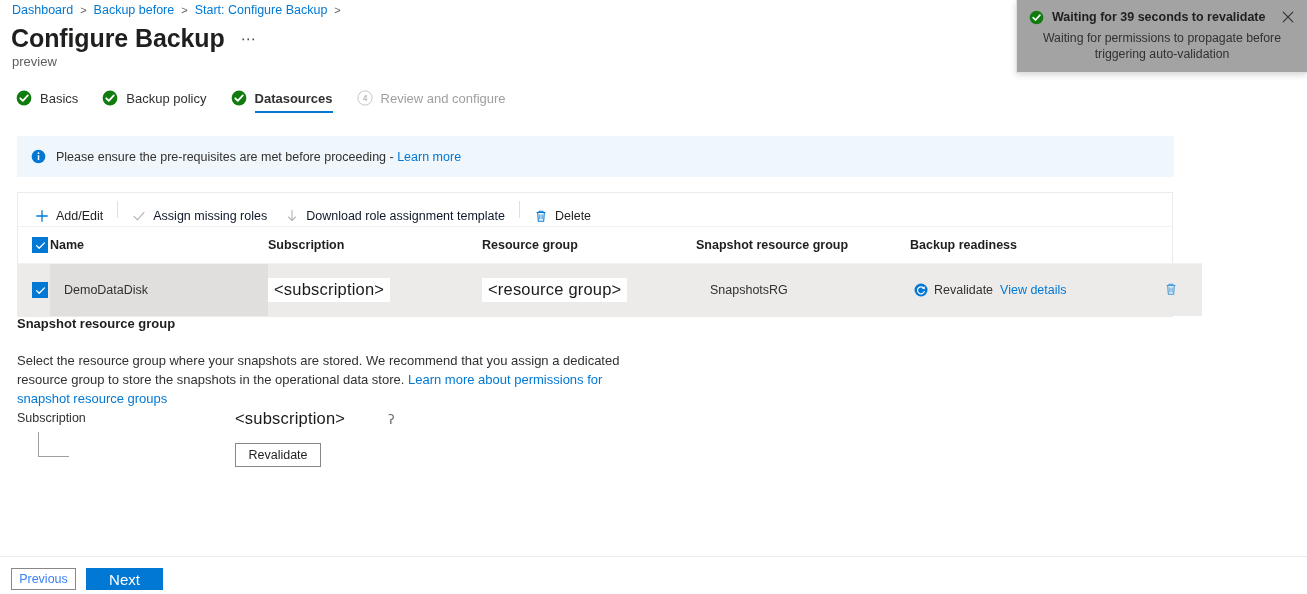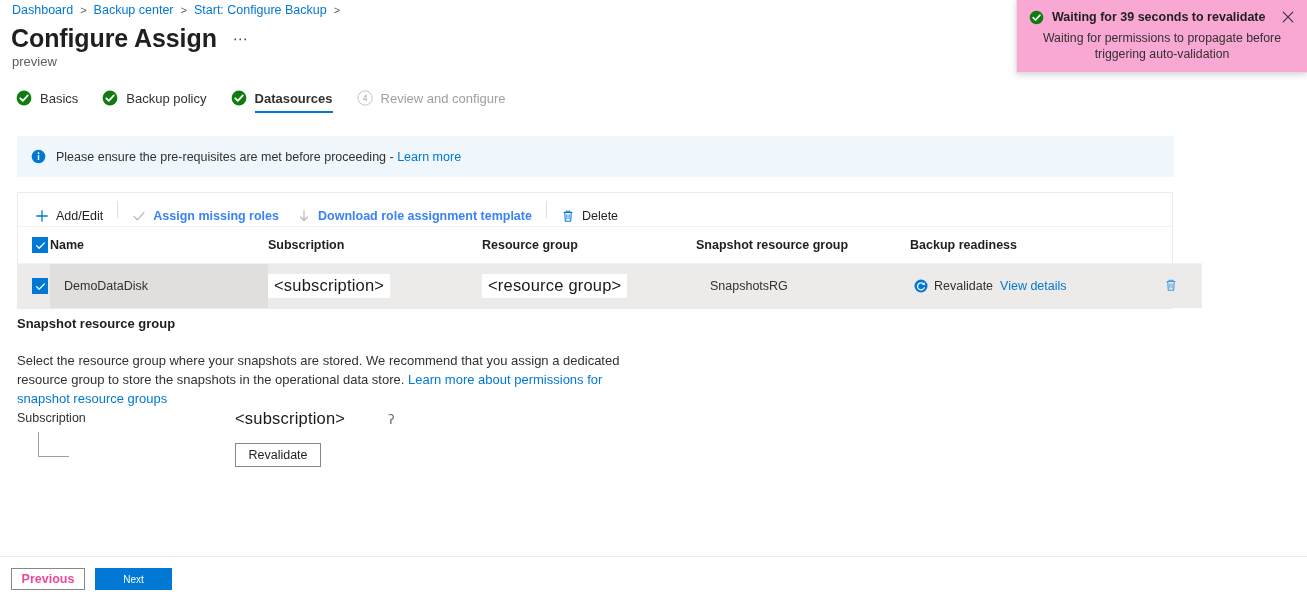--- a/index.html
+++ b/index.html
@@ -72,21 +72,21 @@
     color: #605e5c;
   }
 
   
   .toast {
     position: absolute;
     top: 0px;
     left: 1016px;
     width: 291px;
     min-height: 68px;
-    background: #f9a8d4;
+    background: #a3a3a3;
     border: 1px solid #e1dfdd;
     border-top: none;
     border-right: none;
     box-shadow: 0 2px 6px rgba(0,0,0,0.16);
     box-sizing: border-box;
     padding: 9px 12px 10px 12px;
   }
   .toast-head {
     display: flex;
     align-items: flex-start;
@@ -216,23 +216,22 @@
     align-items: center;
     height: 26px;
     padding: 0 9px;
     font-size: 12.5px;
     color: #201f1e;
     cursor: pointer;
     white-space: nowrap;
     margin-top: 12px;
   }
   .tb-btn.dis {
-    color: #3b82f6;
+    color: #0f172a;
     cursor: default;
-    font-weight: bold;
   }
   .tb-ico {
     width: 14px;
     height: 14px;
     flex: 0 0 14px;
     margin-right: 7px;
     display: flex;
     align-items: center;
     justify-content: center;
   }
@@ -256,21 +255,21 @@
     color: #201f1e;
     padding: 9px 0 9px 0;
     border-bottom: 1px solid #f3f2f1;
     height: 18px;
     vertical-align: middle;
   }
   .dtable td {
     font-size: 12.5px;
     color: #323130;
     padding: 0;
-    height: 44px;
+    height: 52px;
     vertical-align: middle;
   }
   tr.row-selected td {
     background: #edebe9;
   }
   tr.row-selected td.cell-name {
     background: #e1dfdd;
   }
   .col-chk  { width: 32px; }
   .col-name { width: 218px; }
@@ -427,64 +426,63 @@
     background: #edebe9;
   }
   .footer {
     position: absolute;
     top: 568px;
     left: 11px;
     display: flex;
     align-items: center;
   }
   .btn-prev {
-    width: 74px;
+    width: 65px;
     height: 22px;
     border: 1px solid #8a8886;
     background: #fff;
     box-sizing: border-box;
     font-size: 12.5px;
-    color: #ec4899;
+    color: #3b82f6;
     cursor: pointer;
     font-family: "Liberation Sans", sans-serif;
     display: flex;
     align-items: center;
     justify-content: center;
-    font-weight: bold;
   }
   .btn-next {
     width: 77px;
     height: 22px;
     margin-left: 10px;
     border: 1px solid #0078d4;
     background: #0078d4;
     box-sizing: border-box;
-    font-size: 10px;
+    font-size: 15px;
     color: #ffffff;
     cursor: pointer;
     font-family: "Liberation Sans", sans-serif;
     display: flex;
     align-items: center;
     justify-content: center;
   }
 </style>
 </head>
 <body>
 
 <div class="breadcrumb">
   <span class="crumb-link">Dashboard</span>
   <span class="crumb-sep">&gt;</span>
-  <span class="crumb-link">Backup center</span>
+  <span class="crumb-link">Backup before</span>
   <span class="crumb-sep">&gt;</span>
   <span class="crumb-link">Start: Configure Backup</span>
   <span class="crumb-sep">&gt;</span>
 </div>
 
 <div class="page-title-row">
-  <span class="page-title">Configure Assign</span>
+  <span class="page-title">Configure Backup</span>
   <span class="title-ellipsis">⋯</span>
 </div>
 <div class="preview-tag">preview</div>
 
 <div class="toast">
   <div class="toast-head">
     <span class="toast-check">
       <svg viewBox="0 0 16 16" width="15" height="15">
         <circle cx="8" cy="8" r="7.3" fill="#107c10"></circle>
         <path d="M4.4 8.2 L6.9 10.7 L11.7 5.5" fill="none" stroke="#ffffff" stroke-width="1.7" stroke-linecap="round" stroke-linejoin="round"></path>

